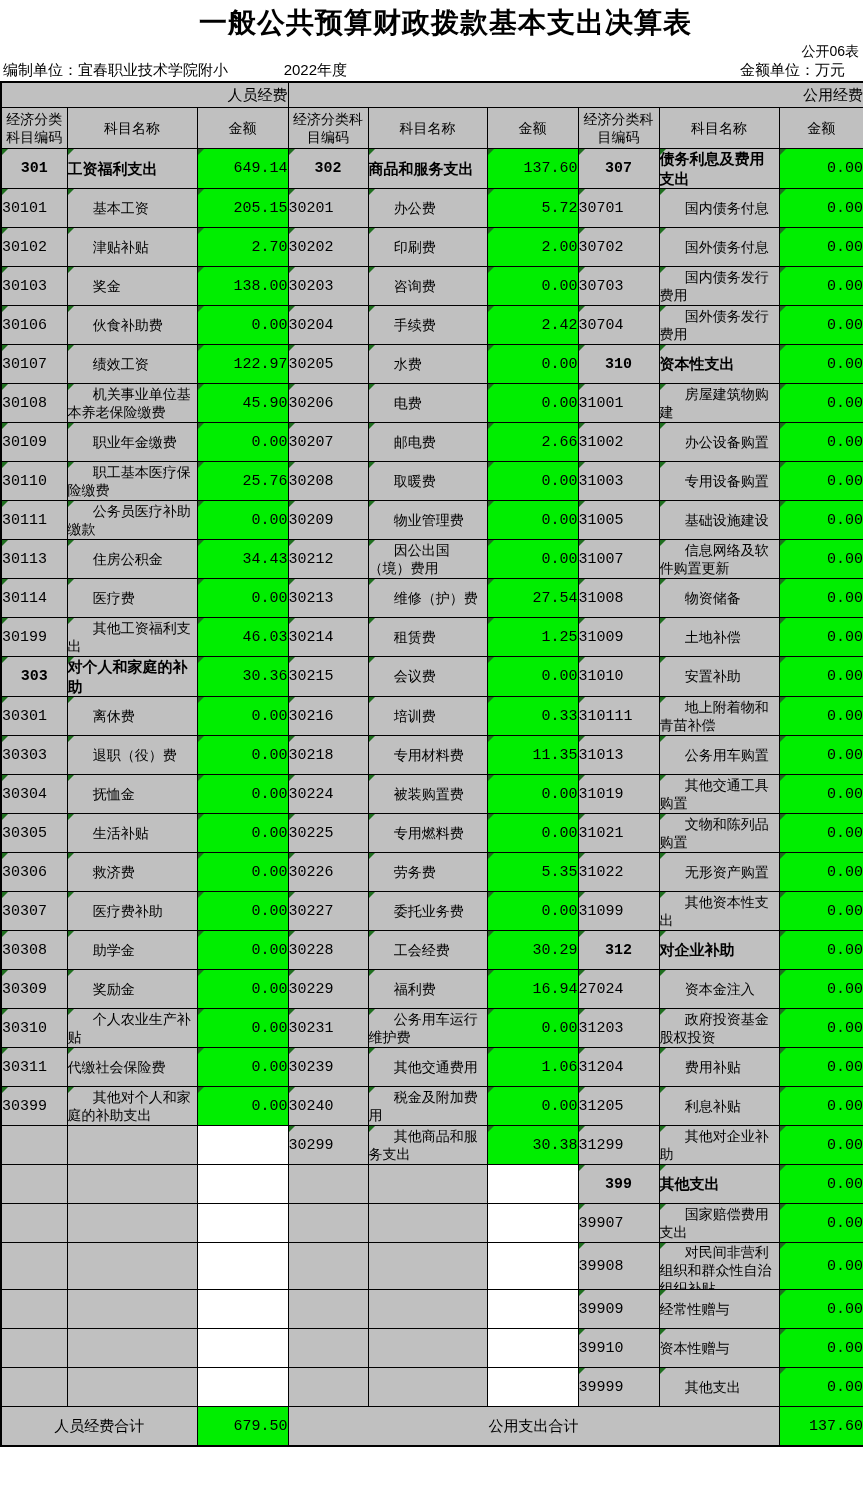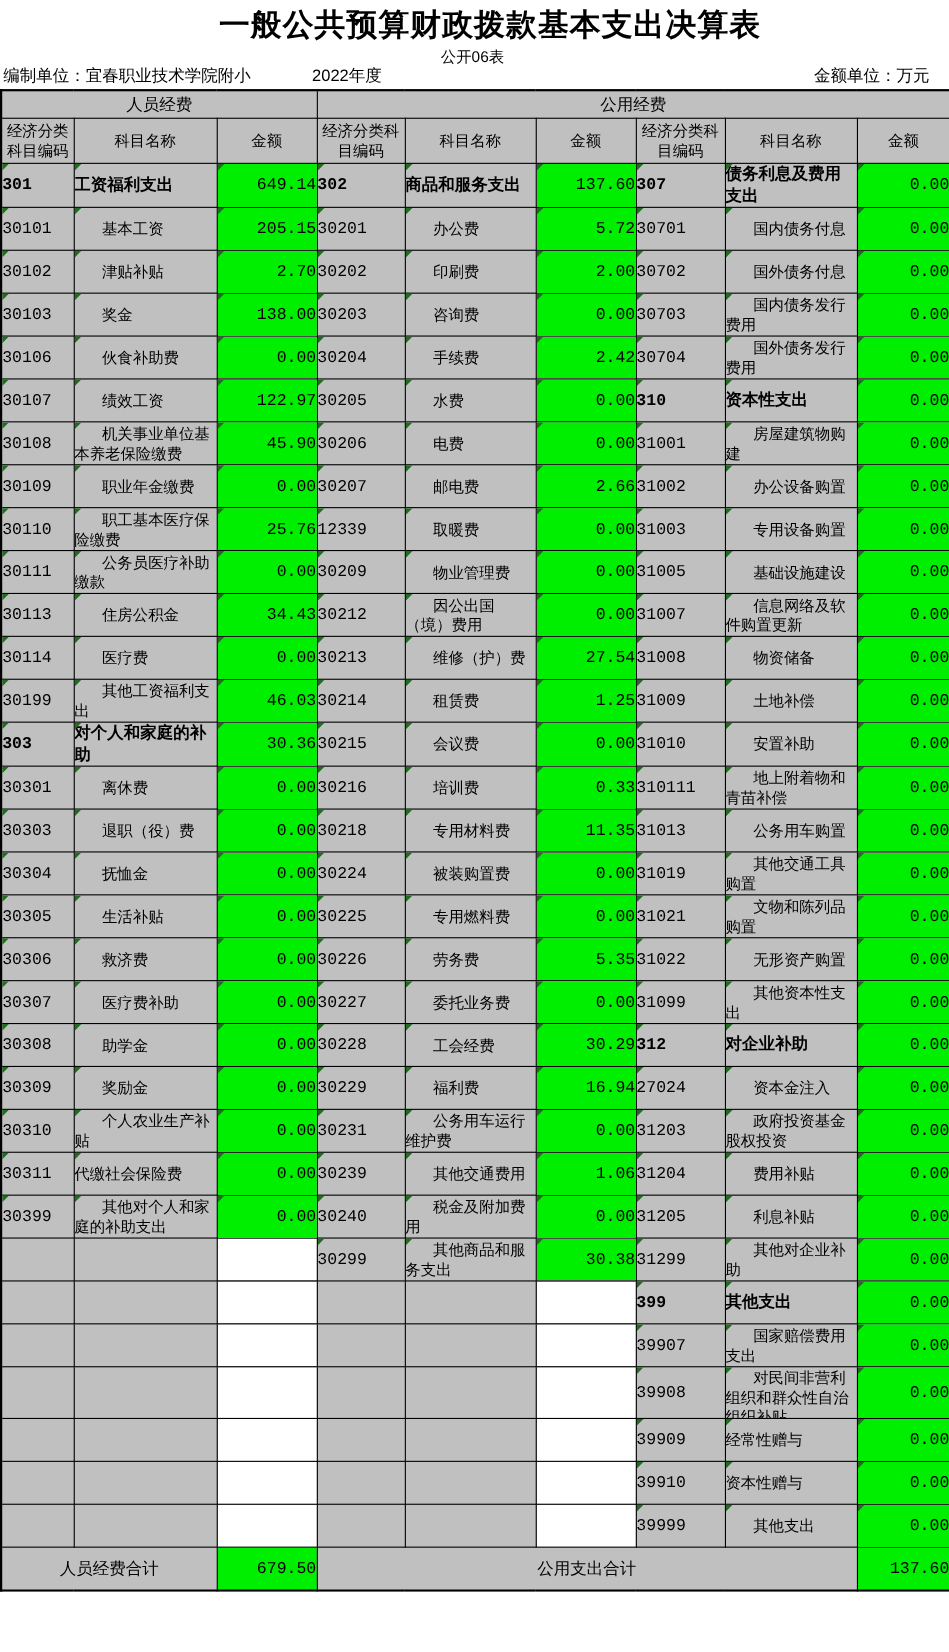--- a/index.html
+++ b/index.html
@@ -6,35 +6,35 @@
     --green:#00ee00;
     --grey:#c0c0c0;
     --tri:#1e6e1e;
     --border:#000;
   }
   html,body{margin:0;padding:0;background:#fff;}
   body{width:863px;font-family:"Liberation Sans","DejaVu Sans",sans-serif;color:#000;}
   .page{width:863px;}
 
   .title{ text-align:center; font-size:28px; font-weight:bold; padding-top:5px; letter-spacing:1px; line-height:1.25;margin-left:28px;}
-  .table-code{ text-align:center; font-size:14px; padding:2px 4px 0 0; height:18px; line-height:18px;}
+  .table-code{ text-align:right; font-size:14px; padding:2px 4px 0 0; height:18px; line-height:18px;}
   .meta-row{ display:flex; font-size:15px; height:20px; line-height:20px; margin-bottom:1px;}
   .meta-left{ flex:1; text-align:left; padding-left:3px;}
   .meta-center{ flex:1; text-align:left;}
   .meta-right{ flex:1; text-align:right; padding-right:18px;}
 
   table.budget{ width:863px; border-collapse:collapse; table-layout:fixed; background:var(--grey); border:2px solid var(--border);}
   table.budget th, table.budget td{ border:1px solid var(--border); padding:0; vertical-align:middle; overflow:hidden;}
 
-  th.band1{ height:24px; font-weight:normal; font-size:15px; text-align:center;}
+  th.band1{ height:24px; font-weight:normal; font-size:15px; text-align:right;}
   th.band2{ height:40px; font-weight:normal; font-size:14px; text-align:center; line-height:1.3; padding:0 2px;}
 
   td{ height:38px; font-size:15px;}
   td.code{ font-family:"Liberation Mono","DejaVu Sans Mono",monospace; text-align:left; padding-left:3px; font-size:15px;}
-  td.code.cat{ font-weight:bold;}
+  td.code.cat{ font-weight:bold;text-align:center;}
   td.namecell{ padding:0 2px; font-size:14px;}
   .nm{ line-height:1.3; text-align:left;}
   .nm.ind{ text-indent:1.8em;}
   .nm.cat{ font-weight:bold; font-size:15px; text-indent:0;}
   .nm.clip{ display:block; max-height:46px; overflow:hidden;}
   td.amt{ font-family:"Liberation Mono","DejaVu Sans Mono",monospace; text-align:right; padding-right:4px; font-size:15px;}
   td.amt.green{ background:var(--green);}
   td.amt.blank{ background:#ffffff;}
 
   .tri{ position:relative;}
@@ -223,21 +223,21 @@
             <div class="nm ind">办公设备购置</div>
           </td>
           <td class="amt green tri">0.00</td>
         </tr>
         <tr>
           <td class="code tri">30110</td>
           <td class="namecell tri">
             <div class="nm ind">职工基本医疗保险缴费</div>
           </td>
           <td class="amt green tri">25.76</td>
-          <td class="code tri">12339</td>
+          <td class="code tri">30208</td>
           <td class="namecell tri">
             <div class="nm ind">取暖费</div>
           </td>
           <td class="amt green tri">0.00</td>
           <td class="code tri">31003</td>
           <td class="namecell tri">
             <div class="nm ind">专用设备购置</div>
           </td>
           <td class="amt green tri">0.00</td>
         </tr>

